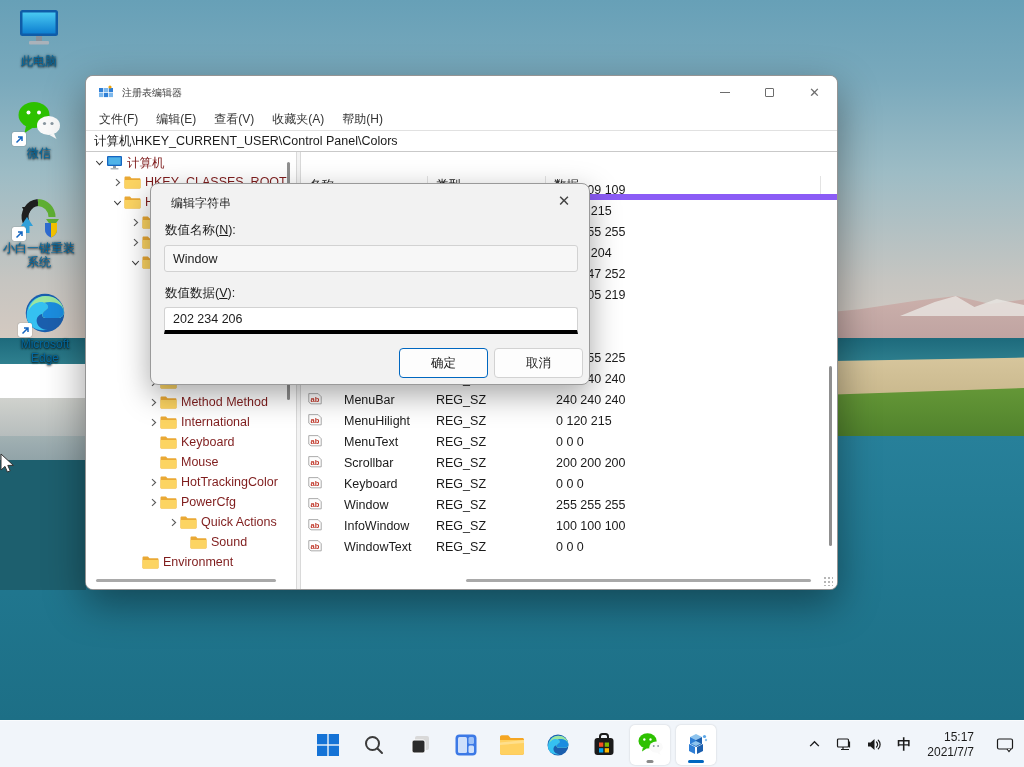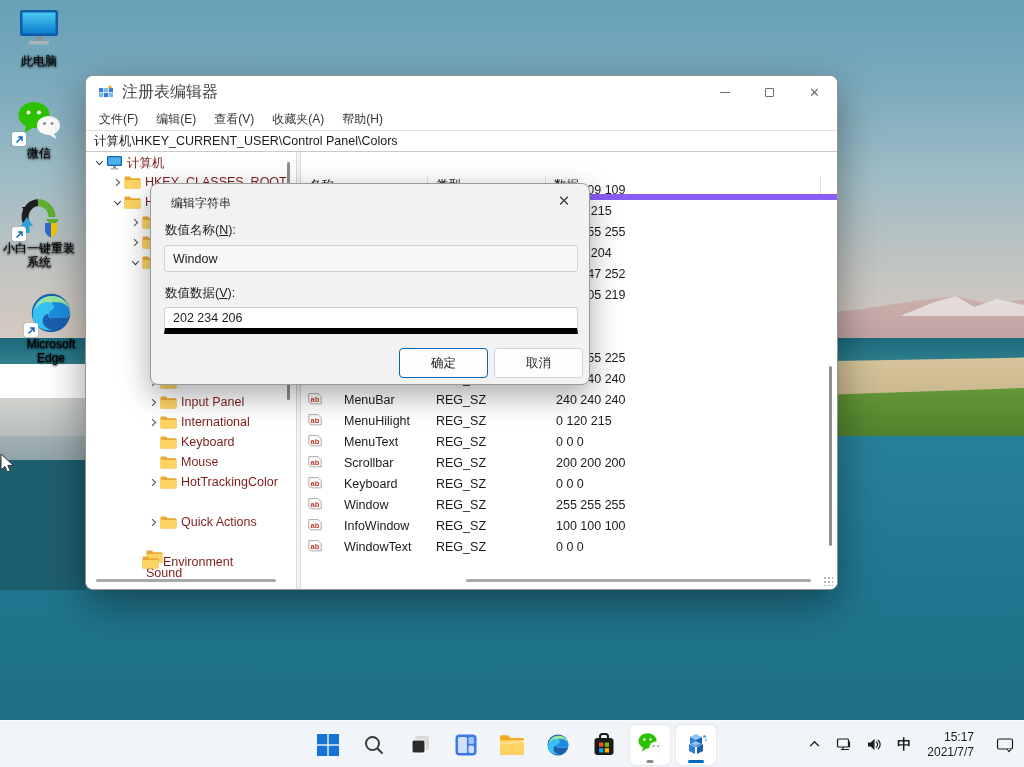--- a/index.html
+++ b/index.html
@@ -23,31 +23,31 @@
     background:linear-gradient(180deg,#649737,#4d7e2a); clip-path:polygon(0 45%,40% 18%,100% 0,100% 100%,0 100%); }
   .river { position:absolute; left:0; top:436px; width:1024px; height:284px;
     background:linear-gradient(180deg,#27809a,#20768e 55%,#1d6f86); }
   .leftmist { position:absolute; left:0; top:398px; width:86px; height:66px;
     background:linear-gradient(180deg,rgba(203,205,200,.9),rgba(154,165,168,.9)); }
   .leftdark { position:absolute; left:0; top:460px; width:86px; height:130px; background:#1d5f6e; }
 
   
   .dicon { position:absolute; width:78px; text-align:center; cursor:default; }
   .dicon .art { position:relative; width:46px; height:44px; margin:0 auto; }
-  .dicon .lbl { margin-top:2px; font-size:12px; line-height:14px; color:#000000;
+  .dicon .lbl { margin-top:2px; font-size:12px; line-height:14px; color:#0369a1;
     text-shadow:0 1px 2px rgba(0,0,0,.85), 0 0 3px rgba(0,0,0,.6); }
   .sc-arrow { position:absolute; left:-4px; bottom:-2px; width:14px; height:14px; background:#fff;
     border-radius:2px; box-shadow:0 0 1px rgba(0,0,0,.6); display:flex; align-items:center; justify-content:center; }
 
   
   #regwin { position:absolute; left:85px; top:75px; width:753px; height:515px;
     background:#fff; border:1px solid rgba(60,60,60,.55); border-radius:8px;
     box-shadow:0 14px 40px rgba(0,0,0,.4); overflow:hidden; }
   .titlebar { position:relative; height:33px; background:#fff; display:flex; align-items:center; padding-left:12px; }
-  .titlebar .ttl { font-size:16px; color:#444; margin-left:8px; }
+  .titlebar .ttl { font-size:10px; color:#444; margin-left:8px; }
   .caption-btns { position:absolute; right:0; top:0; height:33px; display:flex; }
   .cap { width:45px; height:33px; display:flex; align-items:center; justify-content:center; color:#6d6d6d; font-size:13px; }
   .cap .minbar { width:10px; border-top:1px solid #6d6d6d; display:block; }
   .cap .maxbox { width:9px; height:9px; border:1px solid #6d6d6d; border-radius:1px; display:block; }
   .menubar { height:21px; display:flex; align-items:center; padding-left:4px; font-size:12px; color:#333; }
   .menubar .mi { padding:2px 9px; }
   .addressbar { height:22px; border-top:1px solid #e1e1e1; border-bottom:1px solid #c9c9c9;
     display:flex; align-items:center; padding-left:8px; font-size:12.5px; color:#1b1b1b; }
   .body { position:relative; height:438px; display:flex; }
 
@@ -75,21 +75,21 @@
   #dlg { position:absolute; left:150px; top:183px; width:440px; height:202px;
     background:#f2f2f2; border:1px solid #9a9a9a; border-radius:8px;
     box-shadow:0 10px 30px rgba(0,0,0,.35); overflow:hidden; font-size:12.5px; color:#1b1b1b; }
   #dlg .dttl { position:absolute; left:20px; top:11px; font-size:12px; color:#222; }
   #dlg .dclose { position:absolute; right:10px; top:4px; width:30px; height:26px; display:flex;
     align-items:center; justify-content:center; color:#444; font-size:15px; }
   #dlg .lab { position:absolute; left:14px; }
   #dlg .fld { position:absolute; left:13px; width:414px; height:27px; border:1px solid #d2d2d2;
     border-radius:3px; display:flex; align-items:center; padding-left:8px; font-size:12.5px; }
   #dlg .fld.ro { background:#f7f7f7; top:61px; color:#1b1b1b; }
-  #dlg .fld.focus { background:#fff; top:123px; border-bottom:6px solid #000000; border-bottom-left-radius:0; border-bottom-right-radius:0; }
+  #dlg .fld.focus { background:#fff; top:123px; border-bottom:4px solid #000000; border-bottom-left-radius:0; border-bottom-right-radius:0; }
   #dlg .btn { position:absolute; top:164px; width:89px; height:30px; border-radius:4px;
     display:flex; align-items:center; justify-content:center; font-size:12.5px; background:#fdfdfd; }
   #dlg .btn.ok { left:248px; border:1.5px solid #0067c0; }
   #dlg .btn.cancel { left:343px; border:1px solid #d2d2d2; }
 
   
   #taskbar { position:absolute; left:0; top:720px; width:1024px; height:47px;
     background:rgba(241,245,250,.97); border-top:1px solid rgba(255,255,255,.6);
     display:flex; align-items:center; }
   #tb-center { position:absolute; left:50%; top:0; transform:translateX(-50%); height:47px; display:flex; align-items:center; gap:6px; }
@@ -162,21 +162,21 @@
             <rect x="8.5" y="31" width="5" height="7" fill="#2f9fd8"></rect>
             <path d="M29 28h12v7c0 4-3.5 6.5-6 7.5-2.5-1-6-3.5-6-7.5z" fill="#2e6bd0"></path>
             <path d="M35 28h6v7c0 4-3.5 6.5-6 7.5z" fill="#f5c400"></path>
           </svg><span class="sc-arrow">
             <svg width="9" height="9" viewBox="0 0 9 9">
               <path d="M1.5 7.5 6.5 2.5M3 2h4v4" fill="none" stroke="#1565c0" stroke-width="1.5"></path>
             </svg>
           </span></div>
         <div class="lbl">小白一键重装系统</div>
       </div>
-      <div class="dicon" style="left: 12px; top: 291px;">
+      <div class="dicon" style="left: 6px; top: 291px;">
         <div class="art"><svg width="44" height="44" viewBox="0 0 48 48">
             <circle cx="24" cy="24" r="21" fill="#1b5fae"></circle>
             <path d="M4 27C4 13 14 5.5 24.5 5.5 35 5.5 43.5 12 44.5 22c.4 4.5-2.2 7.5-7.5 7.5H26c-3.8 0-5.6-2-4.6-4.8-4.4 1-7.3 4.3-6.3 9.3.9 4.6 5.3 8.2 11.7 8.4C14 44.5 4 38 4 27z" fill="#35c1f1"></path>
             <path d="M24.5 5.5C35 5.5 43.5 12 44.5 22c.4 4.5-2.2 7.5-7.5 7.5H26c-3.8 0-5.6-2-4.6-4.8 1.5-3.8 6-4.4 6-7.2 0-3.4-4.6-6.3-10-5.3-5 1-9.5 4.6-11.7 9.8C8.5 11 16 5.5 24.5 5.5z" fill="#9be5a0"></path>
             <path d="M44.5 22c.4 4.5-2.2 7.5-7.5 7.5H26c-3.8 0-5.6-2-4.6-4.8 1.5-3.8 6-4.4 6-7.2 0-2-1.6-3.9-4.3-4.8C32 10.5 43 13 44.5 22z" fill="#1b8de0"></path>
           </svg><span class="sc-arrow">
             <svg width="9" height="9" viewBox="0 0 9 9">
               <path d="M1.5 7.5 6.5 2.5M3 2h4v4" fill="none" stroke="#1565c0" stroke-width="1.5"></path>
             </svg>
           </span></div>
@@ -394,21 +394,21 @@
             <svg width="9" height="9" viewBox="0 0 9 9">
               <path d="M3 1.2 6.6 4.5 3 7.8" fill="none" stroke="#5a5a5a" stroke-width="1.1"></path>
             </svg>
           </span>
           <span class="tic">
             <svg width="17" height="15" viewBox="0 0 17 14">
               <path d="M.5 2.2c0-.7.5-1.2 1.2-1.2h4.2l1.6 1.7h7.8c.7 0 1.2.5 1.2 1.2v8c0 .7-.5 1.2-1.2 1.2H1.7c-.7 0-1.2-.5-1.2-1.2z" fill="#eaa935"></path>
               <path d="M.5 4.6h16v7.3c0 .7-.5 1.2-1.2 1.2H1.7c-.7 0-1.2-.5-1.2-1.2z" fill="#fcd462"></path>
             </svg>
           </span>
-          <span>Input Panel</span>
+          <span>Method Method</span>
         </div>
         <div class="trow" style="top: 263px; padding-left: 60px;">
           <span class="arr">
             <svg width="9" height="9" viewBox="0 0 9 9">
               <path d="M3 1.2 6.6 4.5 3 7.8" fill="none" stroke="#5a5a5a" stroke-width="1.1"></path>
             </svg>
           </span>
           <span class="tic">
             <svg width="17" height="15" viewBox="0 0 17 14">
               <path d="M.5 2.2c0-.7.5-1.2 1.2-1.2h4.2l1.6 1.7h7.8c.7 0 1.2.5 1.2 1.2v8c0 .7-.5 1.2-1.2 1.2H1.7c-.7 0-1.2-.5-1.2-1.2z" fill="#eaa935"></path>
@@ -444,35 +444,49 @@
             </svg>
           </span>
           <span class="tic">
             <svg width="17" height="15" viewBox="0 0 17 14">
               <path d="M.5 2.2c0-.7.5-1.2 1.2-1.2h4.2l1.6 1.7h7.8c.7 0 1.2.5 1.2 1.2v8c0 .7-.5 1.2-1.2 1.2H1.7c-.7 0-1.2-.5-1.2-1.2z" fill="#eaa935"></path>
               <path d="M.5 4.6h16v7.3c0 .7-.5 1.2-1.2 1.2H1.7c-.7 0-1.2-.5-1.2-1.2z" fill="#fcd462"></path>
             </svg>
           </span>
           <span>HotTrackingColor</span>
         </div>
-        <div class="trow" style="top: 363px; padding-left: 60px;">
+        <div class="trow" style="top: 343px; padding-left: 60px;">
+          <span class="arr">
+            <svg width="9" height="9" viewBox="0 0 9 9">
+              <path d="M3 1.2 6.6 4.5 3 7.8" fill="none" stroke="#5a5a5a" stroke-width="1.1"></path>
+            </svg>
+          </span>
+          <span class="tic">
+            <svg width="17" height="15" viewBox="0 0 17 14">
+              <path d="M.5 2.2c0-.7.5-1.2 1.2-1.2h4.2l1.6 1.7h7.8c.7 0 1.2.5 1.2 1.2v8c0 .7-.5 1.2-1.2 1.2H1.7c-.7 0-1.2-.5-1.2-1.2z" fill="#eaa935"></path>
+              <path d="M.5 4.6h16v7.3c0 .7-.5 1.2-1.2 1.2H1.7c-.7 0-1.2-.5-1.2-1.2z" fill="#fcd462"></path>
+            </svg>
+          </span>
+          <span>PowerCfg</span>
+        </div>
+        <div class="trow" style="top: 363px; padding-left: 80px;">
           <span class="arr">
             <svg width="9" height="9" viewBox="0 0 9 9">
               <path d="M3 1.2 6.6 4.5 3 7.8" fill="none" stroke="#5a5a5a" stroke-width="1.1"></path>
             </svg>
           </span>
           <span class="tic">
             <svg width="17" height="15" viewBox="0 0 17 14">
               <path d="M.5 2.2c0-.7.5-1.2 1.2-1.2h4.2l1.6 1.7h7.8c.7 0 1.2.5 1.2 1.2v8c0 .7-.5 1.2-1.2 1.2H1.7c-.7 0-1.2-.5-1.2-1.2z" fill="#eaa935"></path>
               <path d="M.5 4.6h16v7.3c0 .7-.5 1.2-1.2 1.2H1.7c-.7 0-1.2-.5-1.2-1.2z" fill="#fcd462"></path>
             </svg>
           </span>
           <span>Quick Actions</span>
         </div>
-        <div class="trow" style="top: 383px; padding-left: 60px; flex-direction: column;">
+        <div class="trow" style="top: 383px; padding-left: 90px;">
           <span class="arr"></span>
           <span class="tic">
             <svg width="17" height="15" viewBox="0 0 17 14">
               <path d="M.5 2.2c0-.7.5-1.2 1.2-1.2h4.2l1.6 1.7h7.8c.7 0 1.2.5 1.2 1.2v8c0 .7-.5 1.2-1.2 1.2H1.7c-.7 0-1.2-.5-1.2-1.2z" fill="#eaa935"></path>
               <path d="M.5 4.6h16v7.3c0 .7-.5 1.2-1.2 1.2H1.7c-.7 0-1.2-.5-1.2-1.2z" fill="#fcd462"></path>
             </svg>
           </span>
           <span>Sound</span>
         </div>
         <div class="trow" style="top: 403px; padding-left: 42px;">

